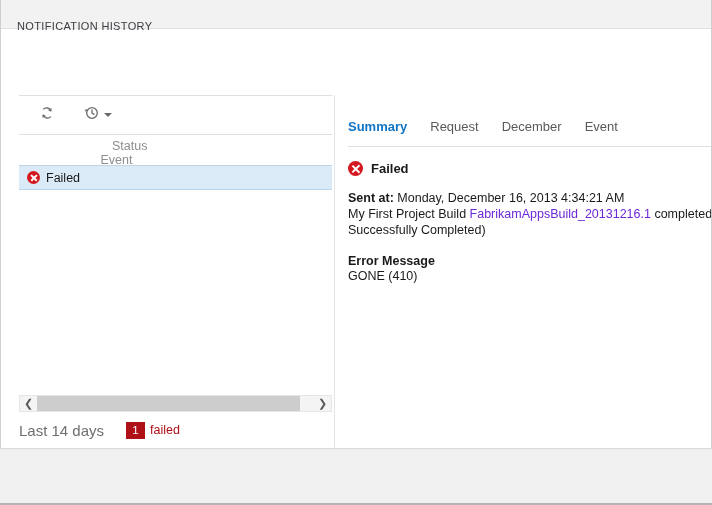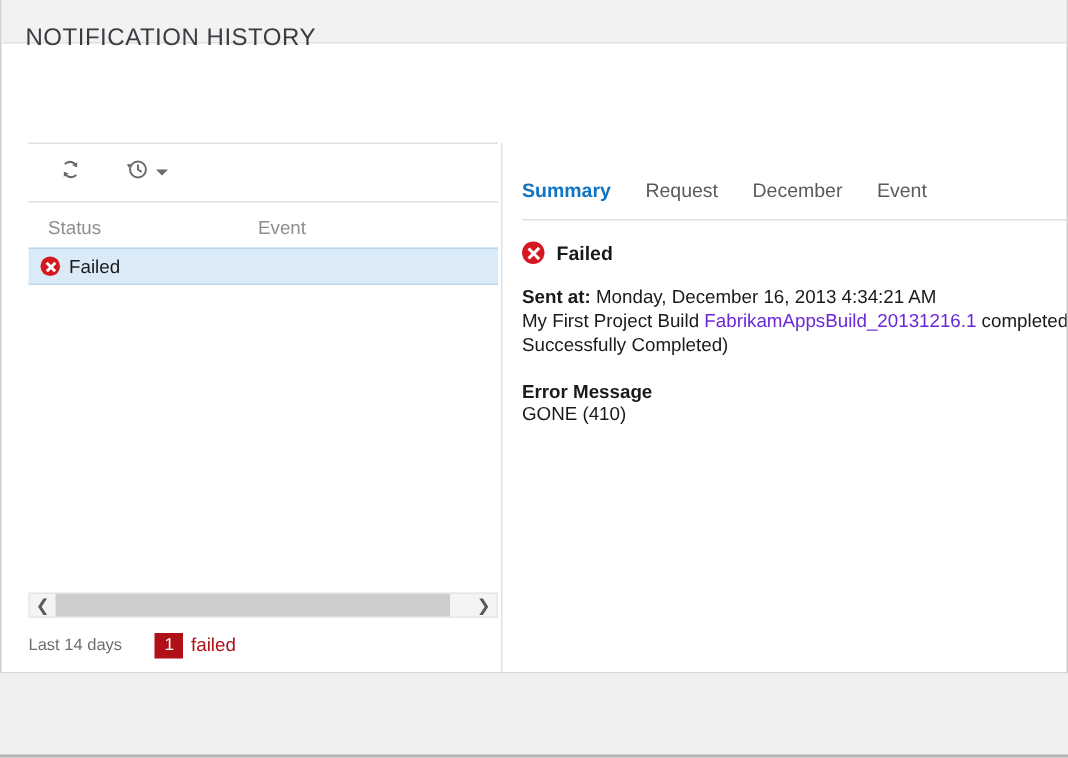--- a/index.html
+++ b/index.html
@@ -37,21 +37,21 @@
   .titlebar {
     height: 29px;
     background: #f2f2f2;
     border-bottom: 1px solid #e2e2e2;
     display: flex;
     align-items: center;
     padding-left: 16px;
     box-sizing: border-box;
   }
   .titlebar-text {
-    font-size: 16px;
+    font-size: 11px;
     color: #3b3b42;
     letter-spacing: 0.35px;
     font-family: "Liberation Sans", sans-serif;
     margin-top: 24px;
   }
   .page-heading {
     padding: 20px 0 0 18px;
     font-size: 20.5px;
     color: #a7b0b8;
     font-family: "Liberation Sans", sans-serif;
@@ -113,20 +113,21 @@
     border-left: 4px solid transparent;
     border-right: 4px solid transparent;
     border-top: 4px solid #6a6a6a;
   }
   
   .list-header {
     display: flex;
     height: 26px;
     align-items: center;
     padding-top: 4px;
+    flex-direction: column;
   }
   .col-status { width: 153px; padding-left: 13px; box-sizing: border-box; }
   .col-event  { width: 150px; }
   .list-header .hcell {
     font-size: 12.5px;
     color: #8e8e8e;
   }
   .list-row {
     display: flex;
     align-items: center;
@@ -210,21 +211,21 @@
   .statusbar {
     position: absolute;
     left: 0;
     bottom: 8px;
     width: 313px;
     height: 22px;
     display: flex;
     align-items: center;
   }
   .status-range {
-    font-size: 11px;
+    font-size: 15px;
     color: #6e6e6e;
     margin-right: 22px;
   }
   .fail-badge {
     background: #b01018;
     color: #ffffff;
     font-size: 11.5px;
     line-height: 14px;
     min-width: 13px;
     text-align: center;

